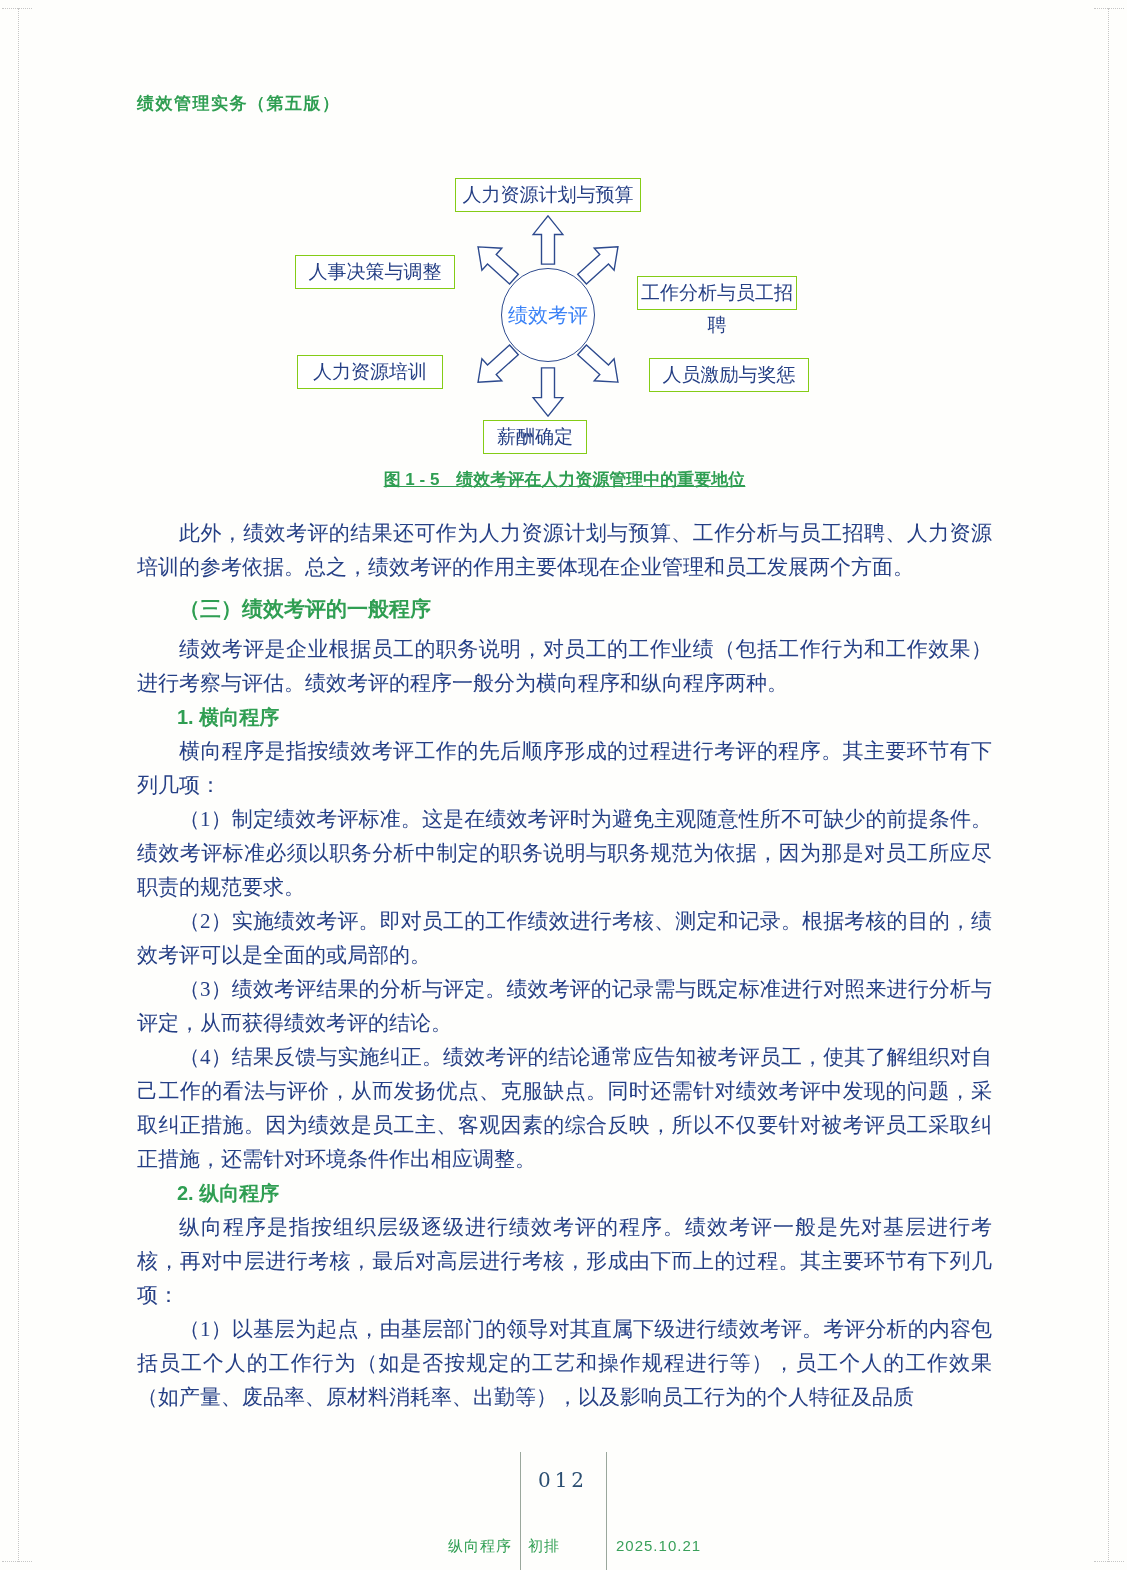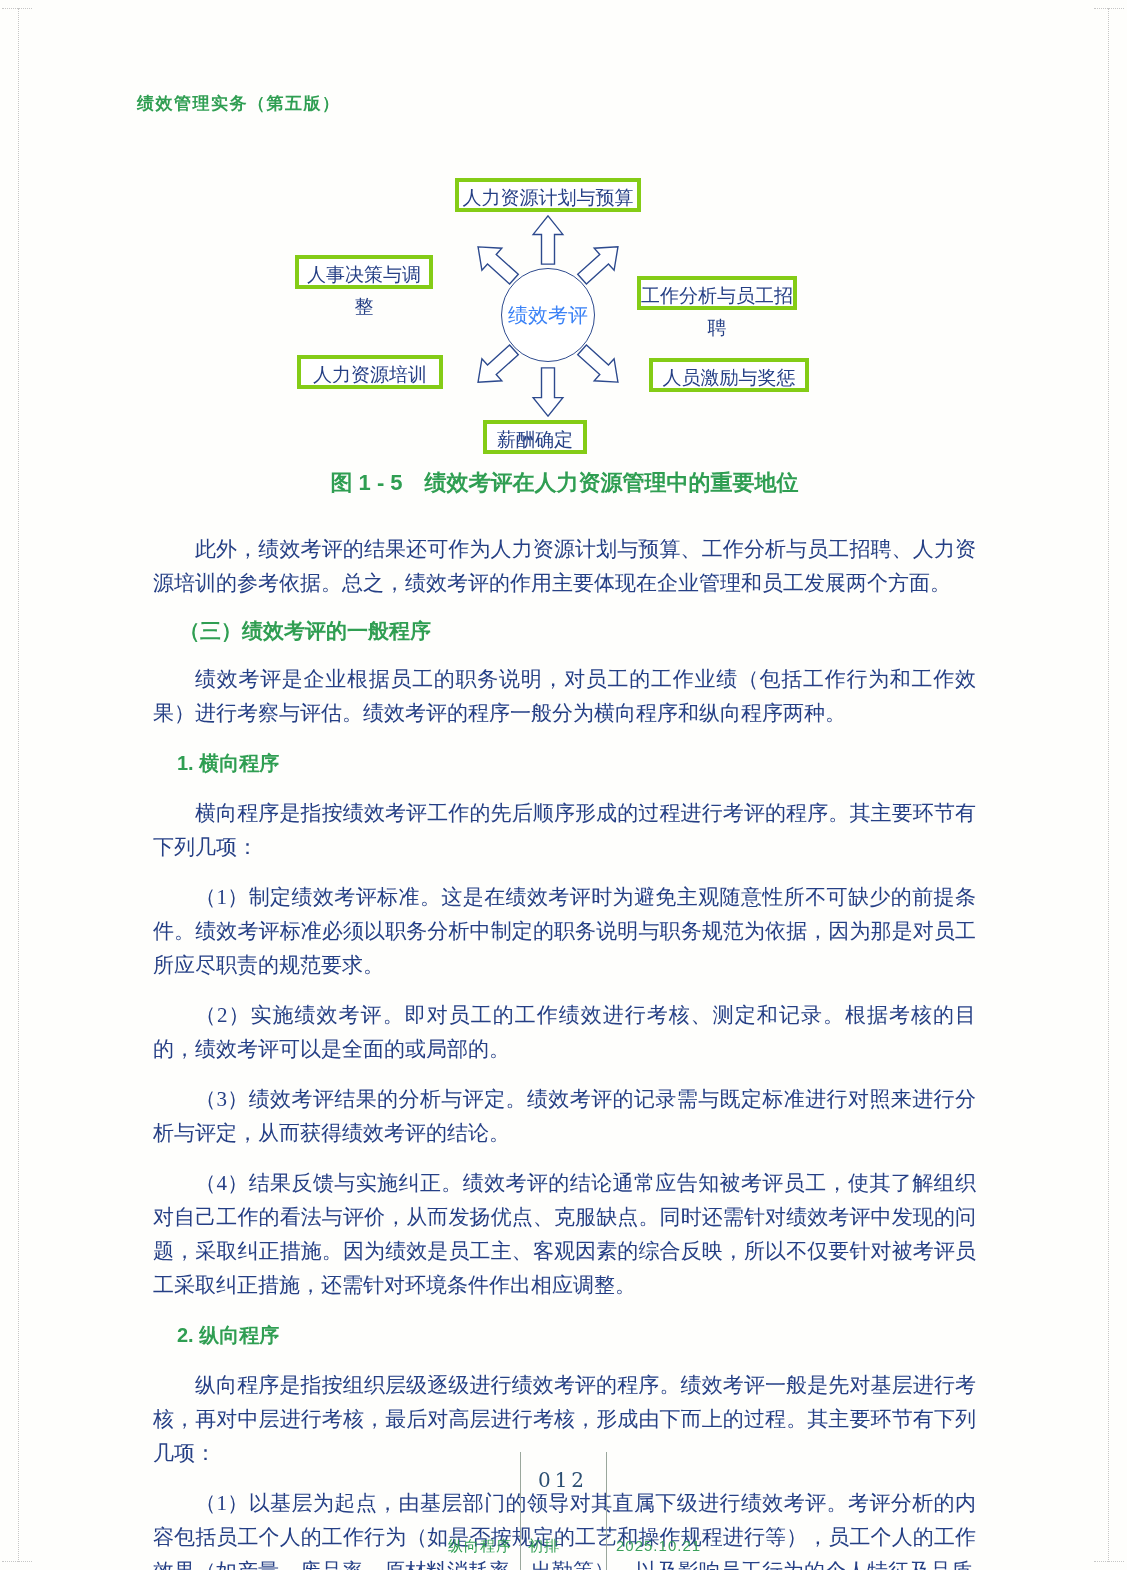--- a/index.html
+++ b/index.html
@@ -25,26 +25,26 @@
     position: absolute; left: 137px; top: 92px;
     font-family: "Liberation Sans", sans-serif;
     font-weight: bold; font-size: 17px; letter-spacing: 1.5px;
     color: #2f9e52;
   }
 
   
   .diagram { position: absolute; left: 137px; top: 168px; width: 855px; height: 300px; }
   .dbox {
     position: absolute; height: 34px; line-height: 32px;
-    border: 4px solid #84cc16; background: #fff;
+    border: 1px solid #84cc16; background: #fff;
     color: #253f85; font-size: 19px; text-align: center;
     box-sizing: border-box;
   }
   .dbox.top         { left: 318px; top: 10px;  width: 186px; }
-  .dbox.upper-left  { left: 158px; top: 87px;  width: 138px; }
+  .dbox.upper-left  { left: 158px; top: 87px;  width: 160px; }
   .dbox.upper-right { left: 500px; top: 87px;  width: 160px; margin-top: 21px; }
   .dbox.lower-left  { left: 160px; top: 187px; width: 146px; }
   .dbox.lower-right { left: 512px; top: 190px; width: 160px; }
   .dbox.bottom      { left: 346px; top: 252px; width: 104px; }
   .dcircle {
     position: absolute; left: 364px; top: 100px; width: 94px; height: 94px;
     border: 1px solid #2d4a8e; border-radius: 50%;
     color: #3b82f6; font-size: 20px;
     display: flex; align-items: center; justify-content: center;
     box-sizing: border-box; background: #fff;
@@ -55,30 +55,30 @@
   .arrow.down        { left: 391px; top: 198px; transform: rotate(180deg); }
   .arrow.upper-left  { left: 339px; top: 69px;  transform: rotate(-48deg); }
   .arrow.upper-right { left: 443px; top: 69px;  transform: rotate(48deg); }
   .arrow.lower-left  { left: 339px; top: 172px; transform: rotate(-132deg); }
   .arrow.lower-right { left: 443px; top: 172px; transform: rotate(132deg); }
 
   .fig-caption {
     position: absolute; left: 137px; top: 468px; width: 855px;
     text-align: center;
     font-family: "Liberation Sans", sans-serif;
-    font-weight: bold; font-size: 22px; color: #2f9e52;
+    font-weight: bold; font-size: 17px; color: #2f9e52; text-decoration: underline;
   }
 
   
   .text-block {
     position: absolute; left: 137px; top: 516px; width: 855px;
     color: #253f85; font-size: 21px; line-height: 34px;
     text-align: justify;
   }
-  .text-block p { margin: 16px; text-indent: 2em; }
+  .text-block p { margin: 0; text-indent: 2em; }
   .sec-heading {
     font-family: "Liberation Sans", sans-serif;
     font-weight: bold; font-size: 21px; line-height: 30px;
     color: #2f9e52; text-indent: 2em;
     margin: 10px 0 8px;
   }
   .sub-heading {
     font-family: "Liberation Sans", sans-serif;
     font-weight: bold; color: #2f9e52;
     text-indent: 2em; margin: 0; line-height: 34px; font-size: 20px;

